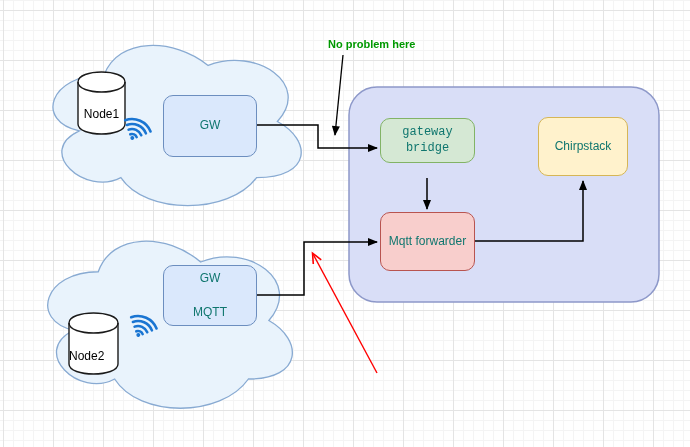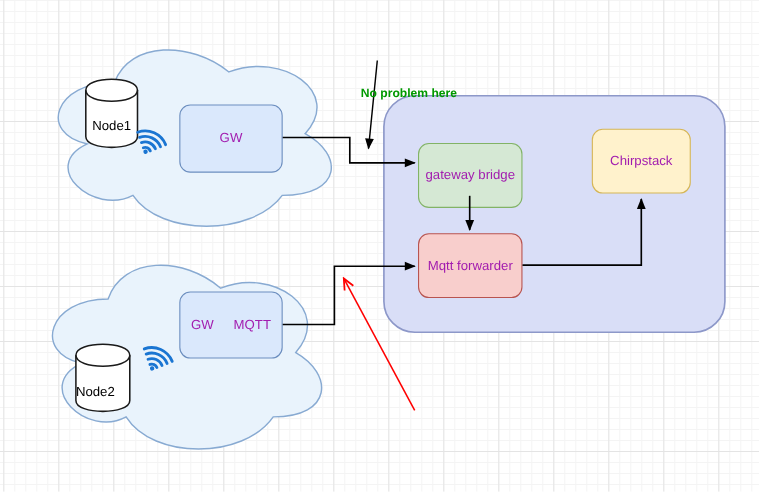--- a/index.html
+++ b/index.html
@@ -15,22 +15,22 @@
       linear-gradient(to right,#f4f4f4 1px,transparent 1px),
       linear-gradient(to bottom,#f4f4f4 1px,transparent 1px);
     background-size:50px 50px,50px 50px,10px 10px,10px 10px;
     background-position:3px 10px,3px 10px,3px 0px,3px 0px;
   }
   svg.layer{position:absolute;left:0;top:0;width:690px;height:447px;}
   .shape-layer{z-index:1;}
   .node-box{
     position:absolute;z-index:2;
     border-radius:10px;
-    display:flex;flex-direction:row;align-items:center;justify-content:center;
-    font-size:12px;color:#a21caf;line-height:1.3;text-align:center;
+    display:flex;flex-direction:column;align-items:center;justify-content:center;
+    font-size:12px;color:#0f766e;line-height:1.3;text-align:center;
     box-sizing:border-box;
     gap:18px;
   }
   .gw-box{background:#dae8fc;border:1px solid #6c8ebf;}
   .green-box{background:#d5e8d4;border:1px solid #82b366;}
   .yellow-box{background:#fff2cc;border:1px solid #d6b656;}
   .pink-box{background:#f8cecc;border:1px solid #b85450;}
   .edge-layer{z-index:3;}
   .txt{position:absolute;z-index:4;font-size:12px;color:#000;}
   .cyl-label{text-align:center;}
@@ -90,21 +90,21 @@
 
   <div class="node-box gw-box" style="left:163px;top:95px;width:94px;height:62px;">
     <span>GW</span>
   </div>
 
   <div class="node-box gw-box" style="left:163px;top:265px;width:94px;height:61px;">
     <span>GW</span>
     <span>MQTT</span>
   </div>
 
-  <div class="node-box green-box" style="left:380px;top:130px;width:95px;height:59px;">
+  <div class="node-box green-box" style="left:380px;top:118px;width:95px;height:45px;font-family:Liberation Mono, monospace;">
     <span>gateway bridge</span>
   </div>
 
   <div class="node-box pink-box" style="left:380px;top:212px;width:95px;height:59px;">
     <span>Mqtt forwarder</span>
   </div>
 
   <div class="node-box yellow-box" style="left:538px;top:117px;width:90px;height:59px;">
     <span>Chirpstack</span>
   </div>
@@ -122,15 +122,15 @@
       </marker>
     </defs>
     <path d="M257,125 H318 V148 H377" fill="none" stroke="#000000" stroke-width="1.5" marker-end="url(#arrowBlack)"></path>
     <path d="M257,295 H304 V242 H377" fill="none" stroke="#000000" stroke-width="1.5" marker-end="url(#arrowBlack)"></path>
     <path d="M427,178 V209" fill="none" stroke="#000000" stroke-width="1.5" marker-end="url(#arrowBlack)"></path>
     <path d="M475,241 H583 V181" fill="none" stroke="#000000" stroke-width="1.5" marker-end="url(#arrowBlack)"></path>
     <path d="M343,55 L335,135" fill="none" stroke="#000000" stroke-width="1.3" marker-end="url(#arrowBlack)"></path>
     <path d="M377,373 L313,254" fill="none" stroke="#ff0000" stroke-width="1.4" marker-end="url(#arrowRed)"></path>
   </svg>
 
-  <div class="annotation green" style="left:328px;top:38px;margin-top:41px;">No problem here</div>
+  <div class="annotation green" style="left:328px;top:38px;">No problem here</div>
 
 </div>
 
 </body></html>

